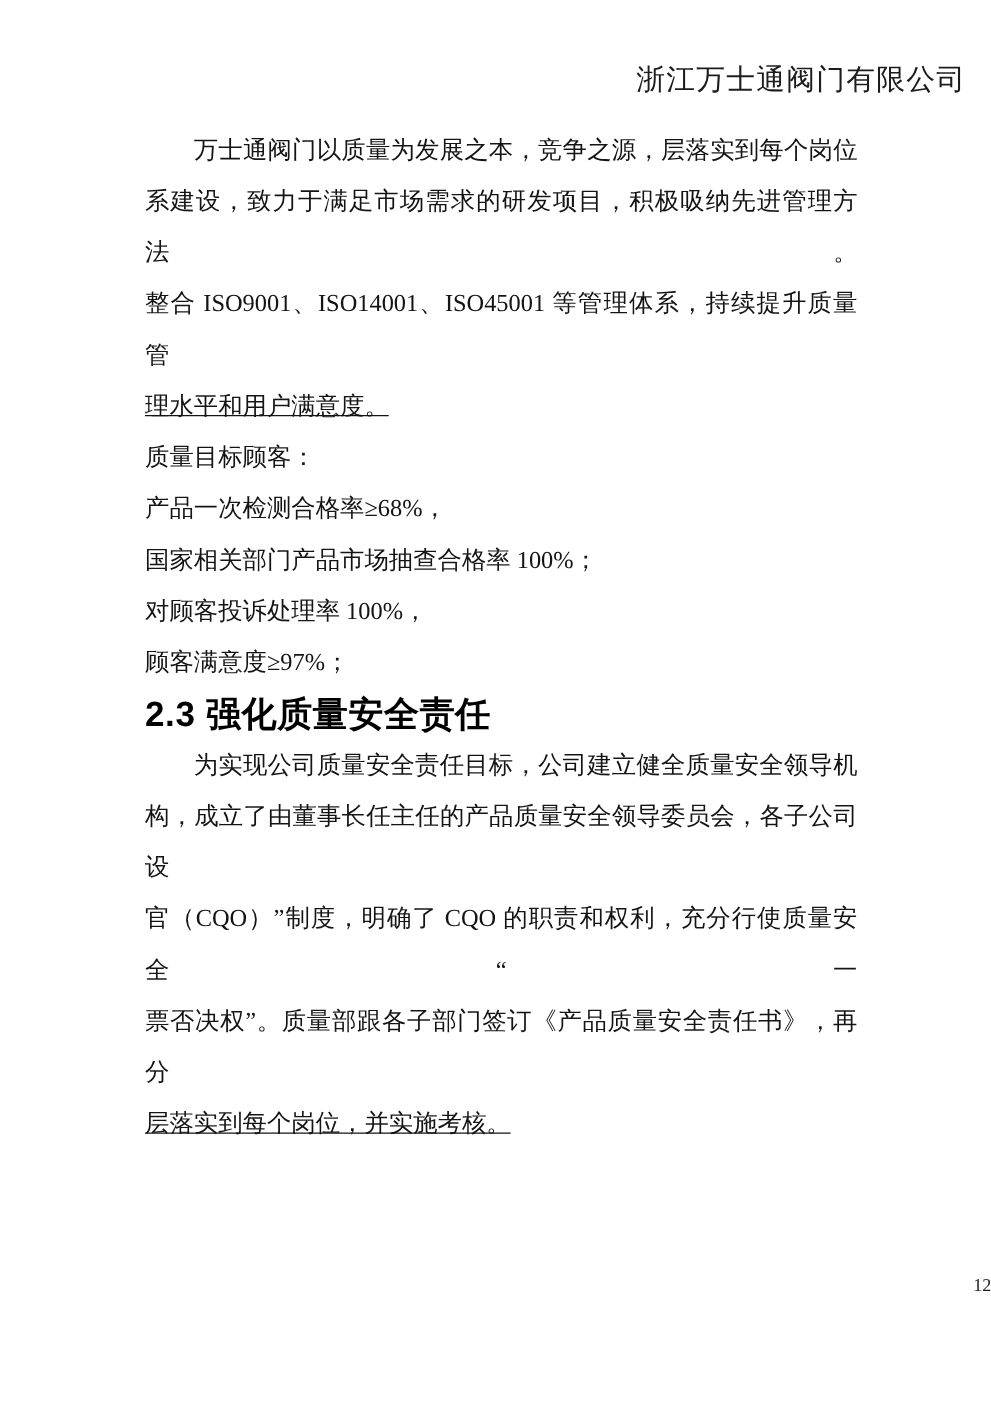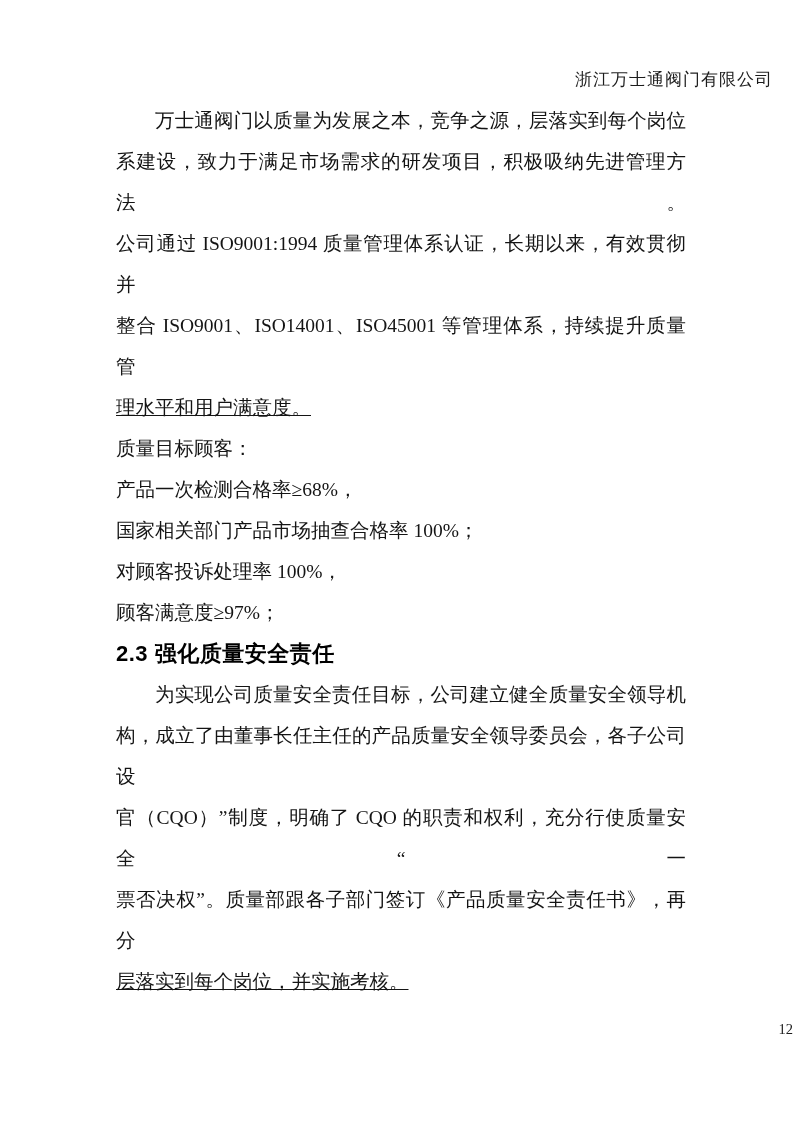--- a/index.html
+++ b/index.html
@@ -11,23 +11,23 @@
     position: relative;
     width: 793px;
     height: 1122px;
     background: #ffffff;
     overflow: hidden;
     font-family: "Liberation Serif", "DejaVu Serif", serif;
     color: #141414;
   }
   .doc-header {
     position: absolute;
-    top: 68px;
+    top: 48px;
     right: 20px;
-    font-size: 17px;
+    font-size: 23px;
     letter-spacing: 1px;
     color: #1c1c1c;
   }
   .doc-content {
     position: absolute;
     left: 116px;
     top: 100px;
     width: 570px;
     font-size: 19.5px;
     line-height: 41px;
@@ -39,21 +39,21 @@
   .line.wrap { white-space: normal; text-decoration: underline; }
   .line.j {
     white-space: normal;
     text-align: justify;
     text-align-last: justify;
   }
   .line.indent { text-indent: 39px; }
   .heading {
     font-family: "Liberation Sans", "DejaVu Sans", sans-serif;
     font-weight: bold;
-    font-size: 22px;
+    font-size: 28px;
     line-height: 41px;
     letter-spacing: 0.5px;
     color: #000000;
   }
   .doc-footer {
     position: absolute;
     top: 1021px;
     left: 0;
     width: 100%;
     text-align: right;
@@ -64,21 +64,20 @@
 </head>
 <body>
 
 <div class="page">
 
   <div class="doc-header">浙江万士通阀门有限公司</div>
 
   <div class="doc-content">
       <div class="line indent j">万士通阀门以质量为发展之本，竞争之源，层落实到每个岗位</div>
       <div class="line j">系建设，致力于满足市场需求的研发项目，积极吸纳先进管理方法。</div>
-      <div class="line j">公司通过 ISO9001:1994 质量管理体系认证，长期以来，有效贯彻并</div>
       <div class="line j">整合 ISO9001、ISO14001、ISO45001 等管理体系，持续提升质量管</div>
       <div class="line wrap">理水平和用户满意度。</div>
       <div class="line">质量目标顾客：</div>
       <div class="line">产品一次检测合格率≥68%，</div>
       <div class="line">国家相关部门产品市场抽查合格率 100%；</div>
       <div class="line">对顾客投诉处理率 100%，</div>
       <div class="line">顾客满意度≥97%；</div>
       <div class="heading">2.3 强化质量安全责任</div>
       <div class="line indent j">为实现公司质量安全责任目标，公司建立健全质量安全领导机</div>
       <div class="line j">构，成立了由董事长任主任的产品质量安全领导委员会，各子公司设</div>

